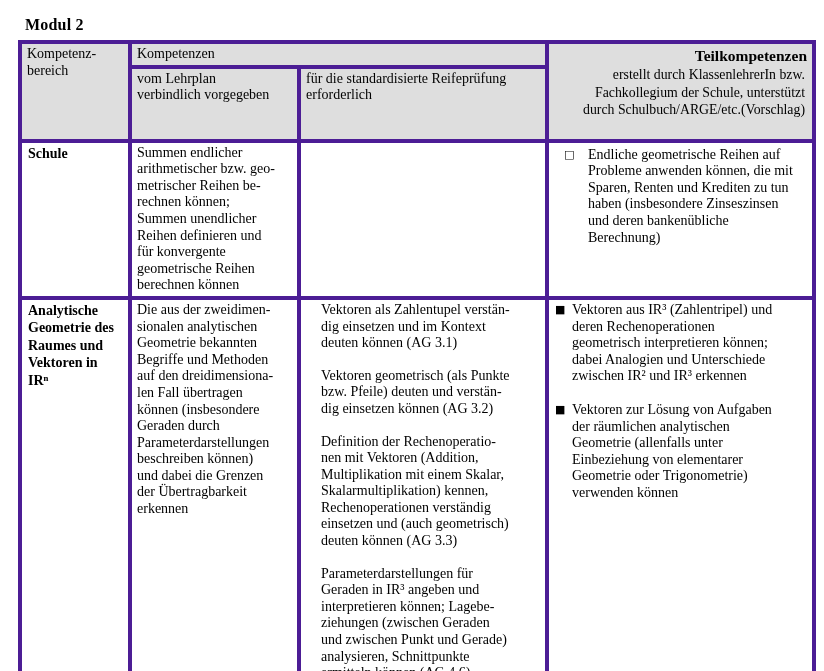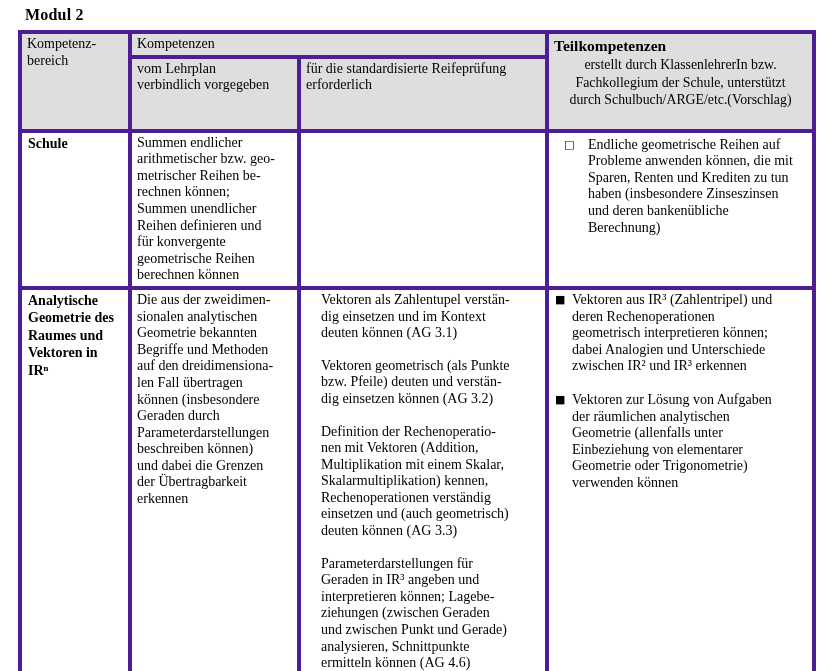--- a/index.html
+++ b/index.html
@@ -6,21 +6,21 @@
     margin: 0; padding: 0;
     width: 824px; height: 671px;
     overflow: hidden;
     background: #ffffff;
     font-family: "Liberation Serif", "DejaVu Serif", serif;
     color: #000000;
   }
   .doc-title {
     font-size: 16px;
     font-weight: bold;
-    margin: 6px 0 6px 25px;
+    margin: 16px 0 6px 25px;
     letter-spacing: 0.2px;
   }
   table.comp-table {
     border-collapse: collapse;
     table-layout: fixed;
     width: 794px;
     margin-left: 18px;
     border: 2px solid #000000;
   }
   .comp-table th, .comp-table td {
@@ -29,33 +29,33 @@
     padding: 2px 5px;
     font-size: 14px;
     line-height: 16.6px;
     text-align: left;
     font-weight: normal;
     overflow: hidden;
   }
   .comp-table th { background: #dedede; }
   .pre { white-space: pre-line; }
   .th-main {
-    text-align: left;
+    text-align: right;
     font-weight: bold;
     font-size: 15.5px;
     line-height: 19px;
   }
   .th-sub {
     font-size: 13.8px;
     line-height: 17.5px;
     padding: 2px 6px;
   }
   .teil-note {
     font-weight: normal;
-    text-align: center;
+    text-align: right;
     font-size: 13.8px;
     line-height: 17.5px;
     padding: 1px 2px 0 2px;
   }
   td.bereich-cell {
     font-weight: bold;
     padding-left: 6px;
     line-height: 17.5px;
   }
   td.col3-cell { padding-left: 20px; padding-right: 6px; }

